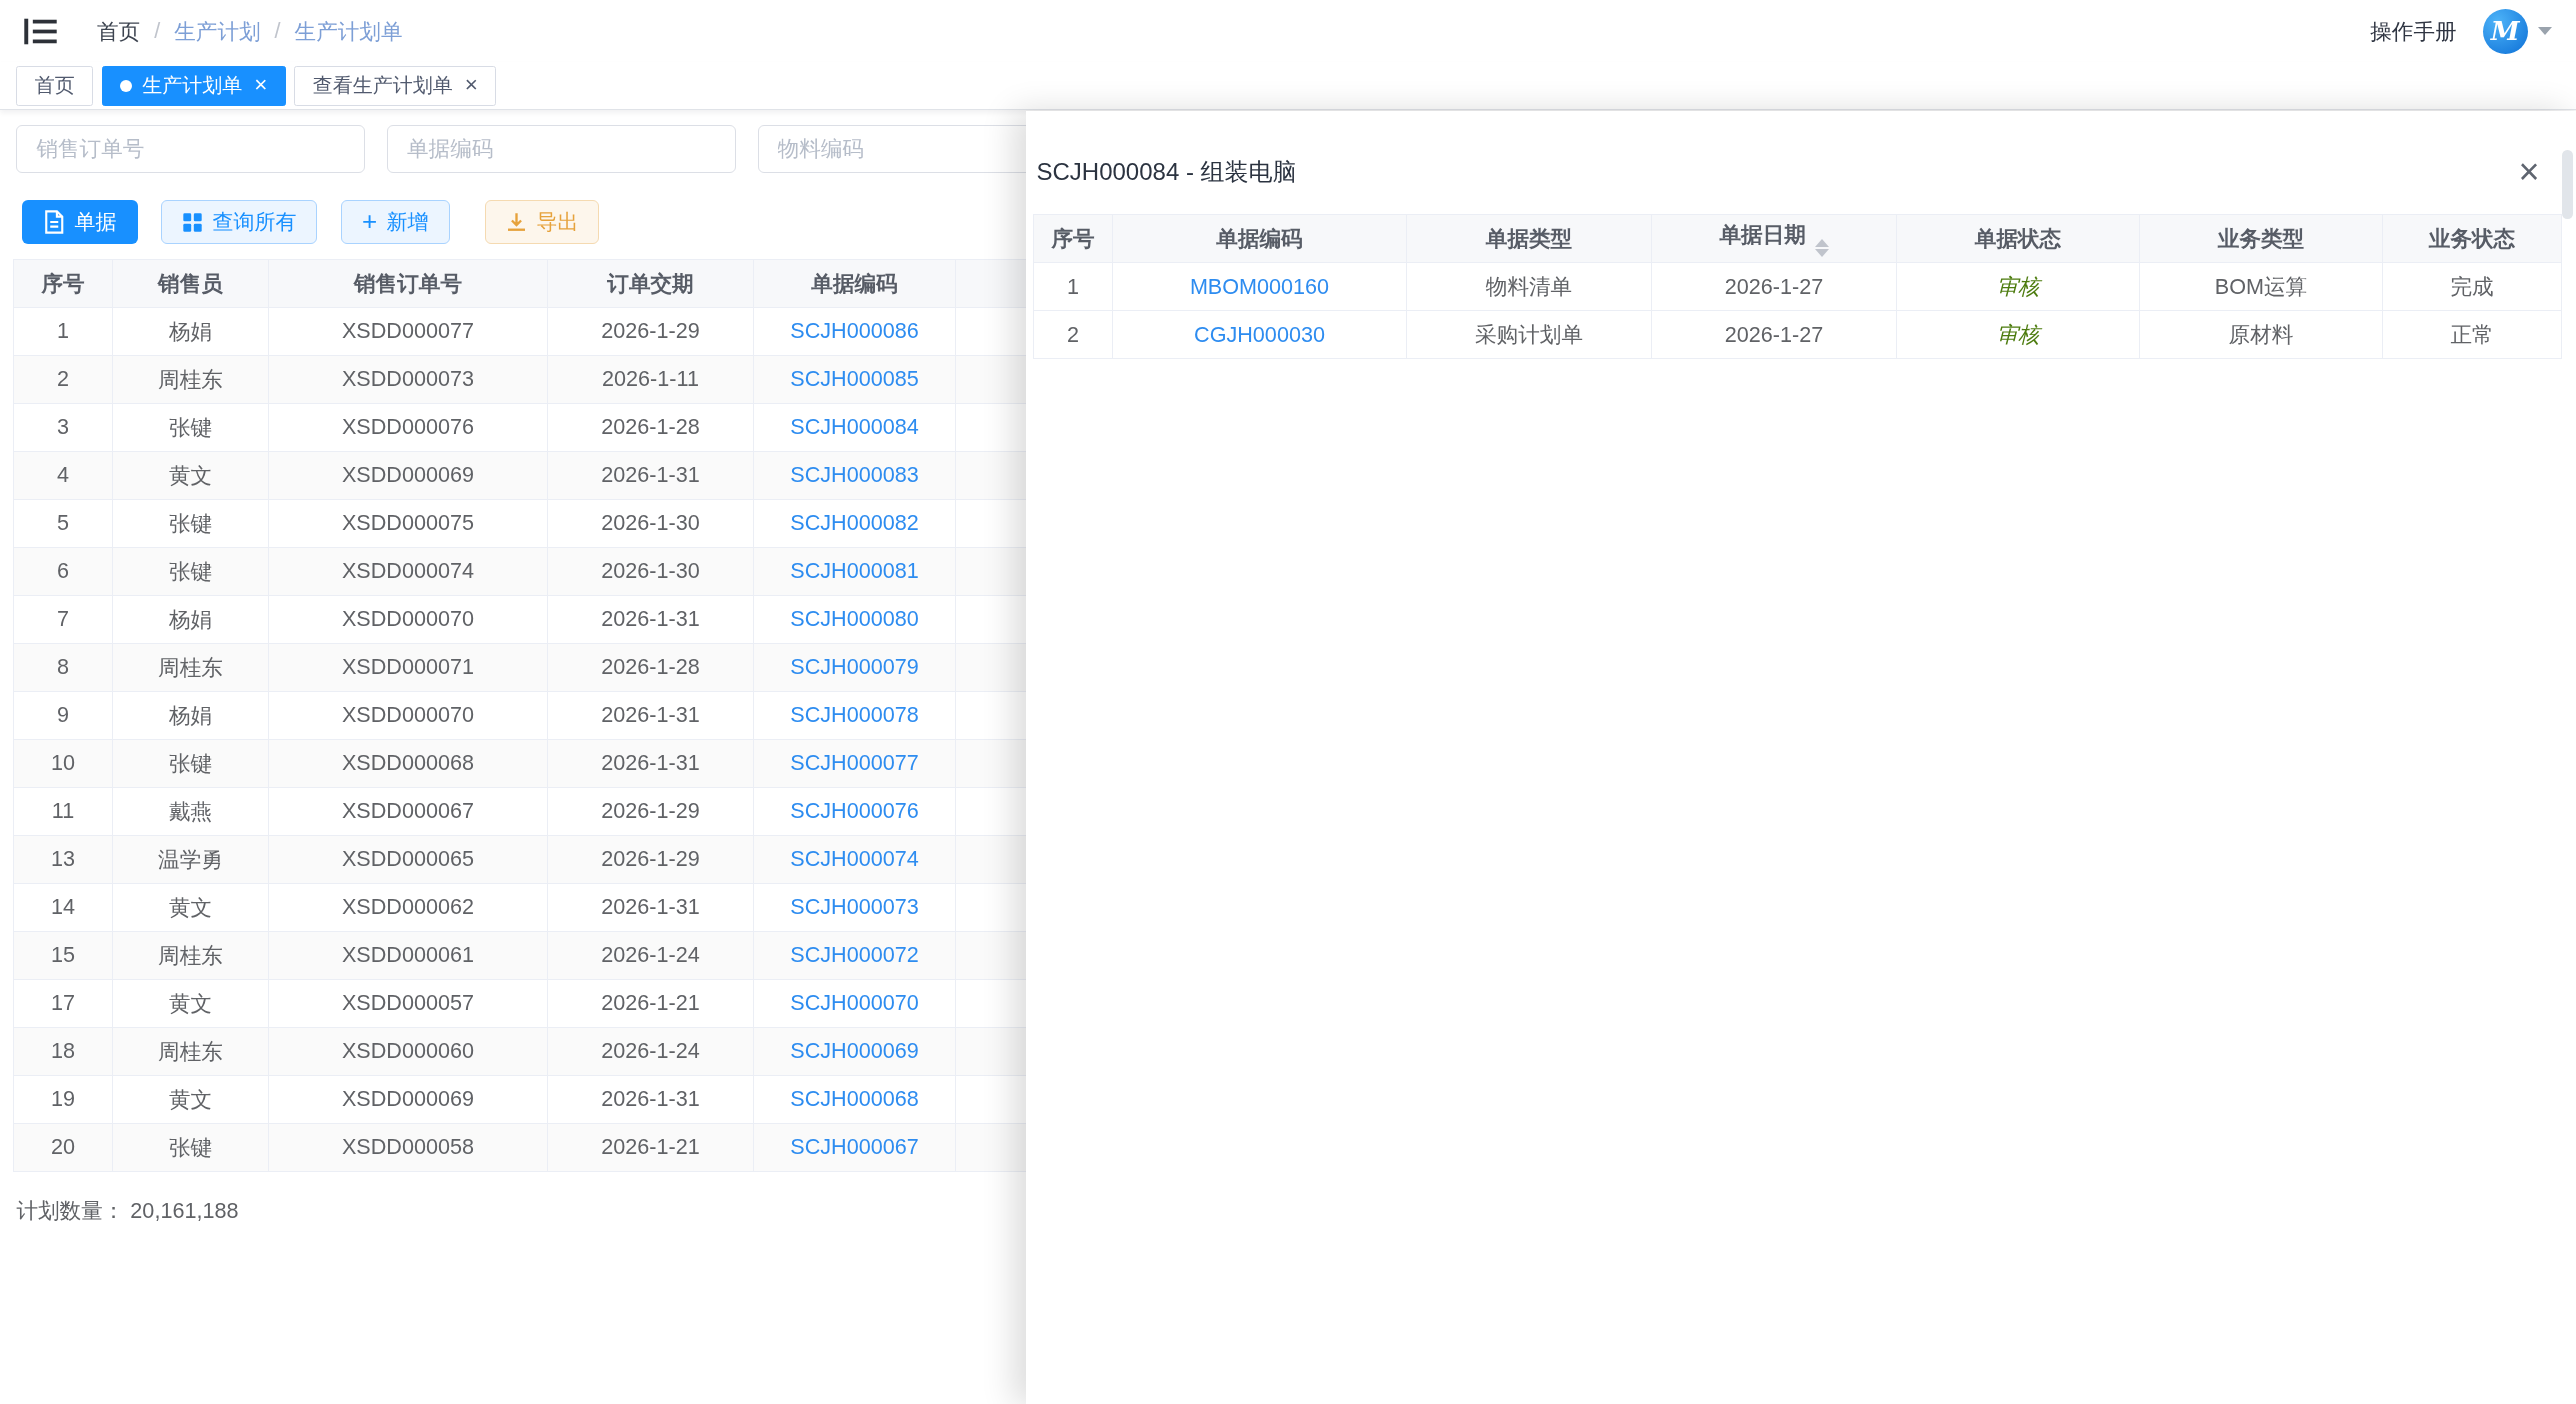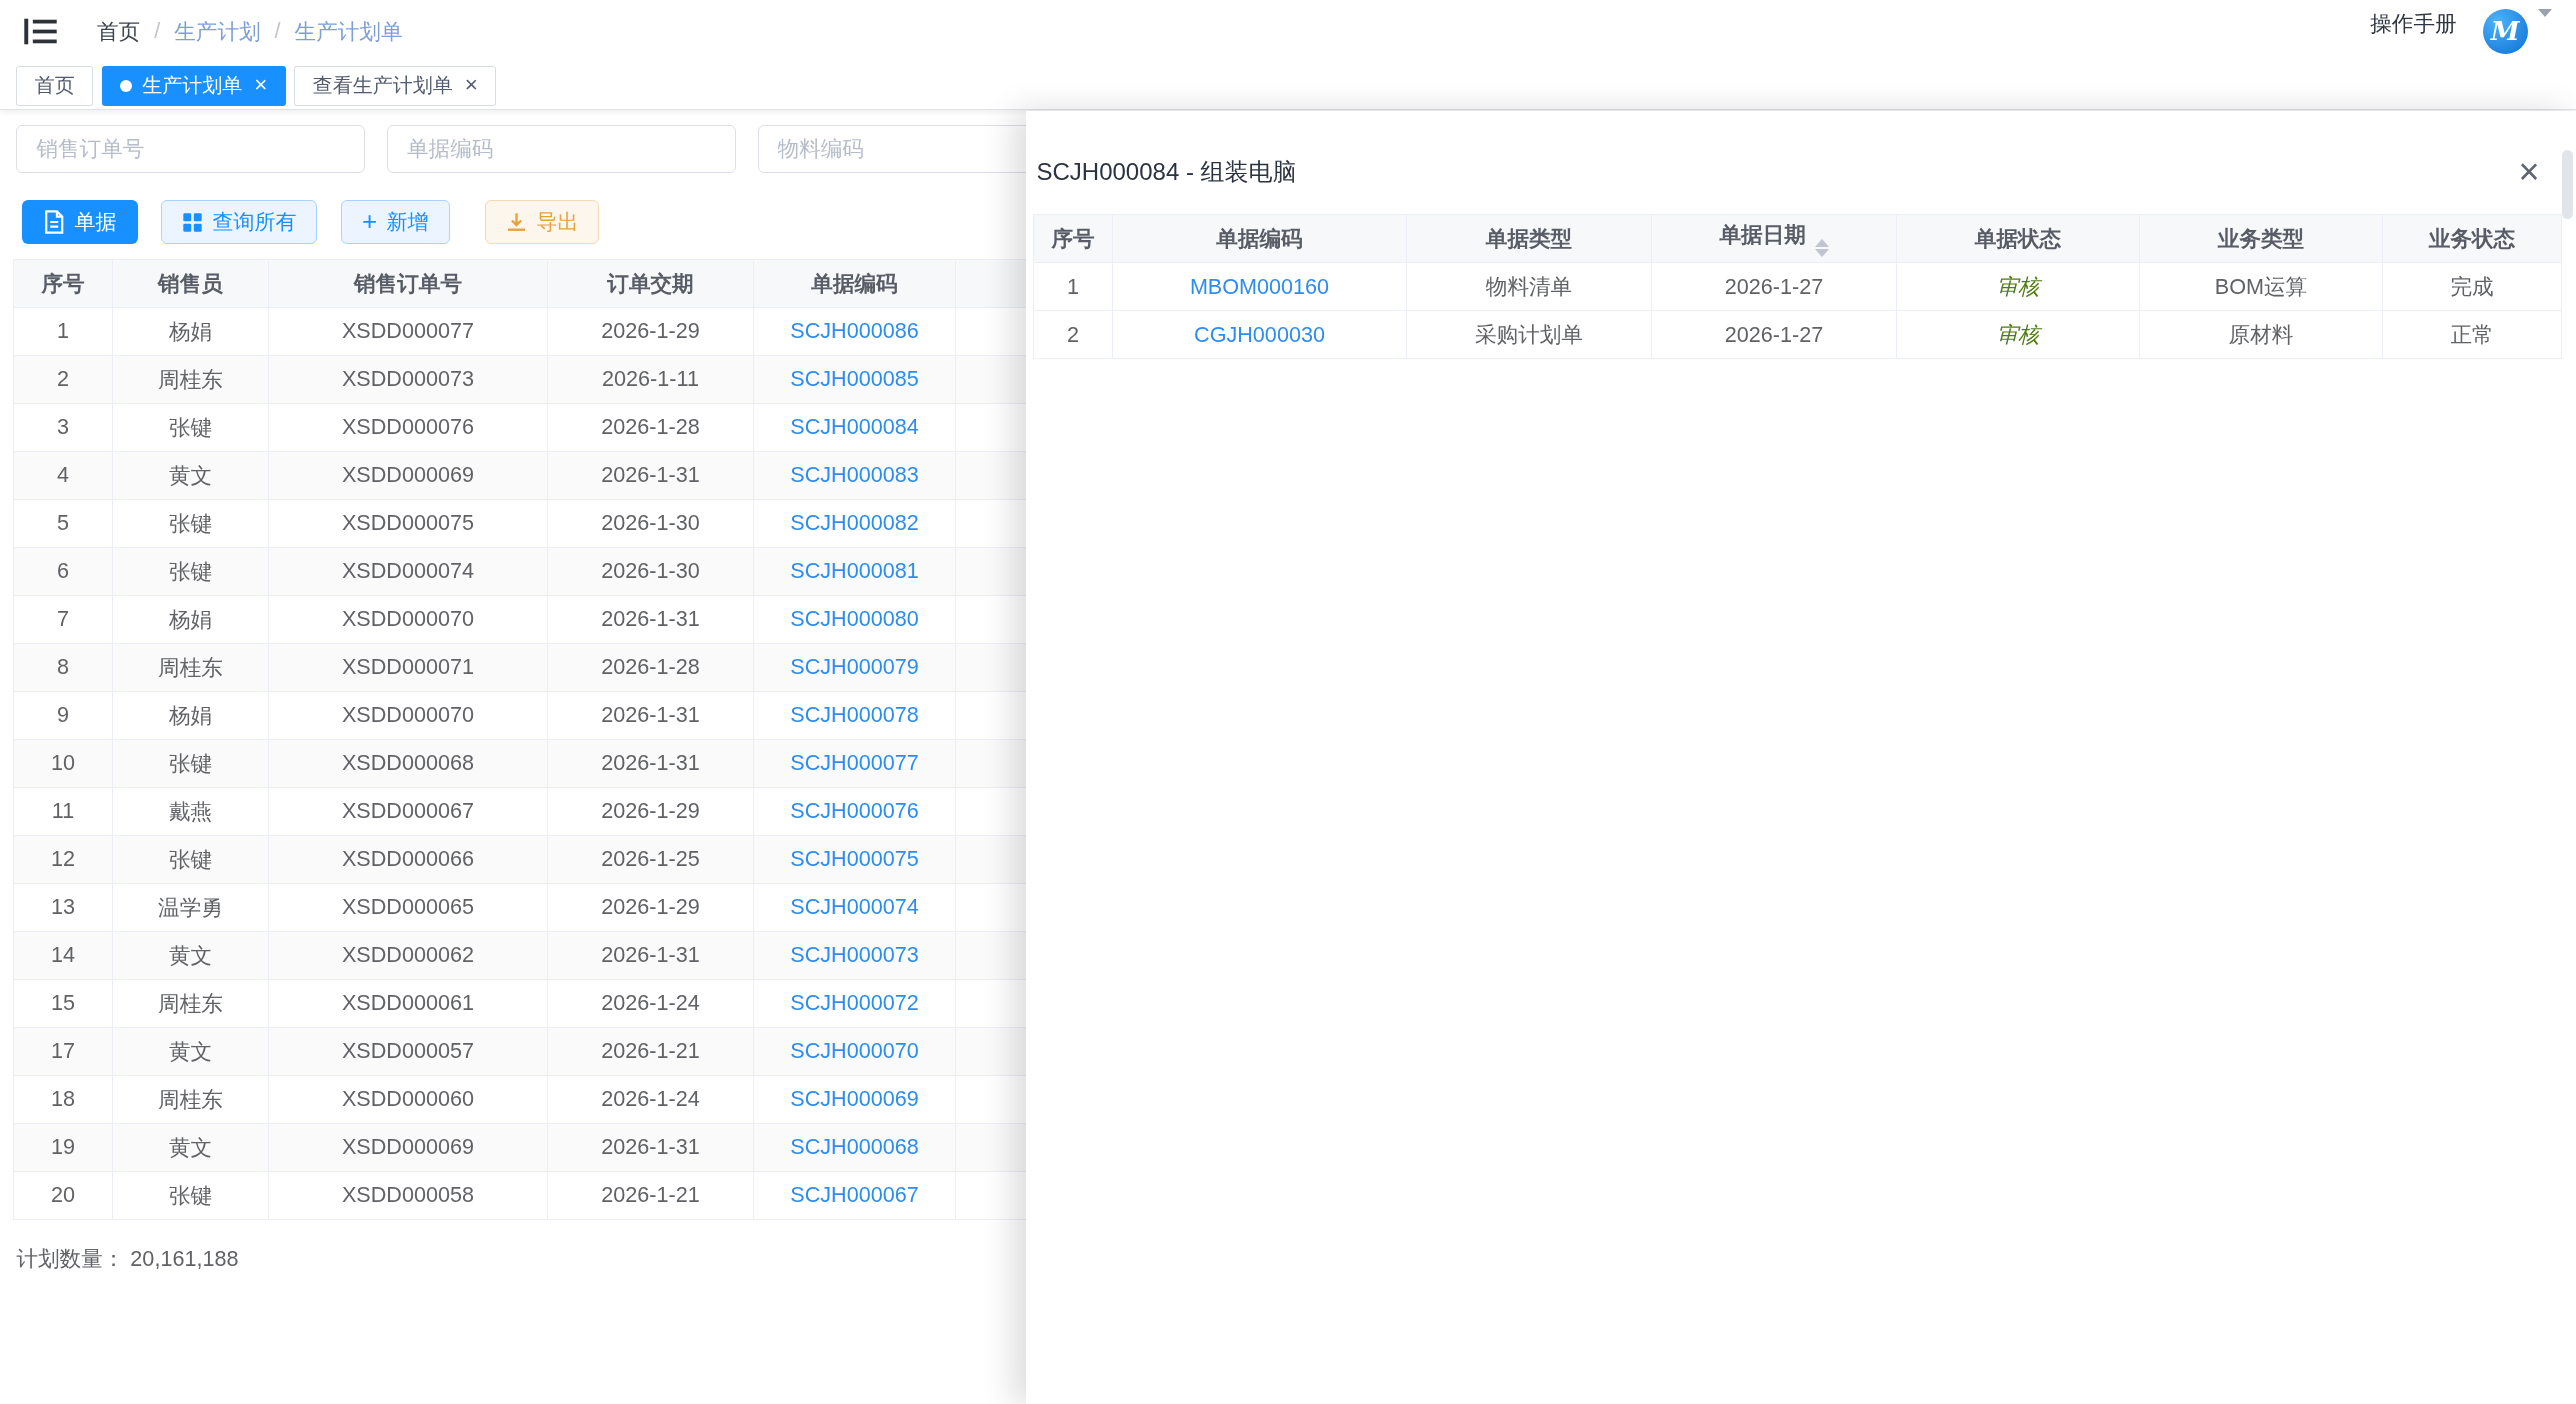--- a/index.html
+++ b/index.html
@@ -9,21 +9,21 @@
     background: #fff; color: #606266; position: relative; overflow: hidden;
   }
 
   
   .topbar { height: 62px; display: flex; align-items: center; padding: 0 24px; background: #fff; }
   .hamburger { display: inline-flex; cursor: pointer; }
   .breadcrumb { margin-left: 40px; display: flex; align-items: center; font-size: 21.6px; gap: 14px; }
   .bc-item { color: #7d9fd6; cursor: pointer; }
   .bc-item.first { color: #3d4450; }
   .bc-sep { color: #c0c4cc; }
-  .topbar-right { margin-left: auto; display: flex; }
+  .topbar-right { margin-left: auto; display: flex; align-items: center; }
   .manual { font-size: 21.6px; color: #2f3542; cursor: pointer; margin-right: 26px; }
   .avatar { width: 45px; height: 45px; border-radius: 50%;
     background: radial-gradient(circle at 32% 28%, #4db3f8, #0c6fd6);
     display: flex; align-items: center; justify-content: center; cursor: pointer; }
   .avatar span { color: #fff; font-family: "DejaVu Serif", serif; font-style: italic; font-weight: bold; font-size: 26px; }
   .caret-down { width: 0; height: 0; border-left: 7px solid transparent; border-right: 7px solid transparent;
     border-top: 8.7px solid #9aa3ad; margin-left: 10.4px; cursor: pointer; }
 
   
   .tabbar { height: 48px; display: flex; align-items: center; gap: 8.7px; padding: 0 16.4px; background: #fff;
@@ -262,28 +262,20 @@
             <td>2026-1-31</td>
             <td><span class="link">SCJH000077</span></td>
             <td></td>
           </tr>
           <tr>
             <td>11</td>
             <td>戴燕</td>
             <td>XSDD000067</td>
             <td>2026-1-29</td>
             <td><span class="link">SCJH000076</span></td>
-            <td></td>
-          </tr>
-          <tr>
-            <td>12</td>
-            <td>张键</td>
-            <td>XSDD000066</td>
-            <td>2026-1-25</td>
-            <td><span class="link">SCJH000075</span></td>
             <td></td>
           </tr>
           <tr>
             <td>13</td>
             <td>温学勇</td>
             <td>XSDD000065</td>
             <td>2026-1-29</td>
             <td><span class="link">SCJH000074</span></td>
             <td></td>
           </tr>

